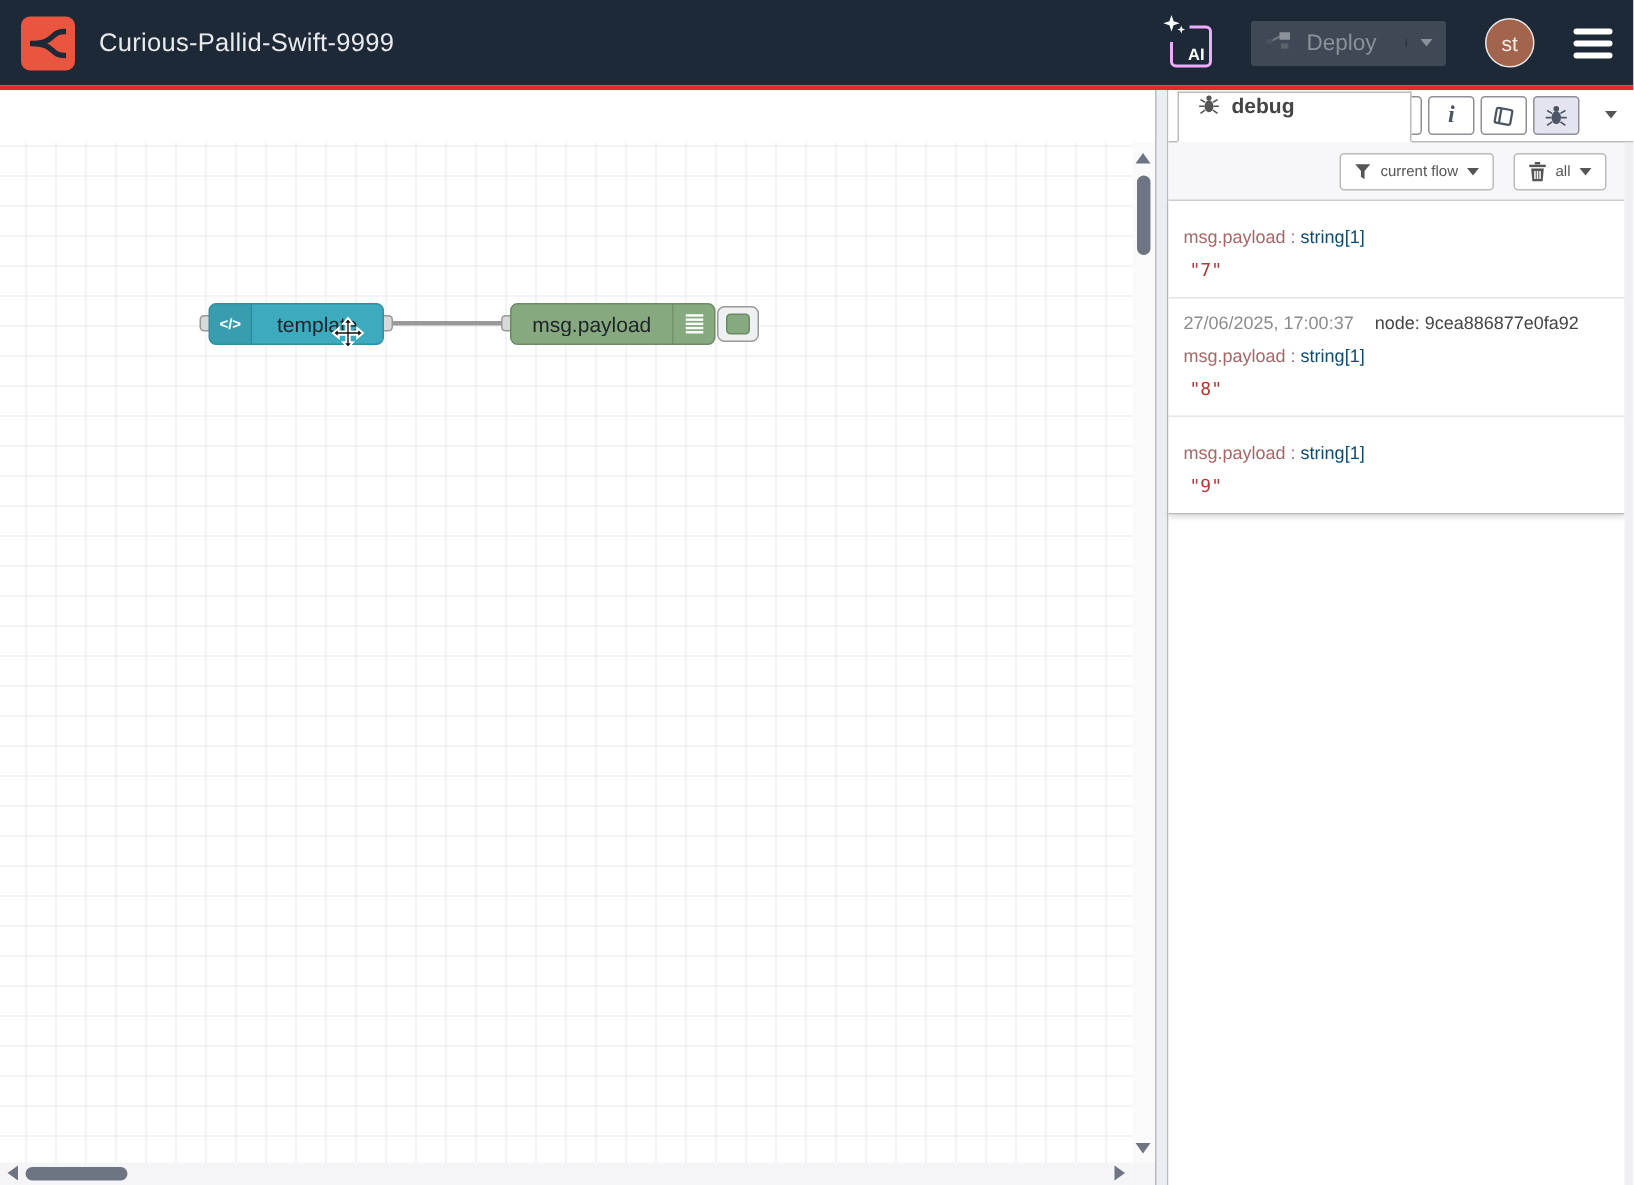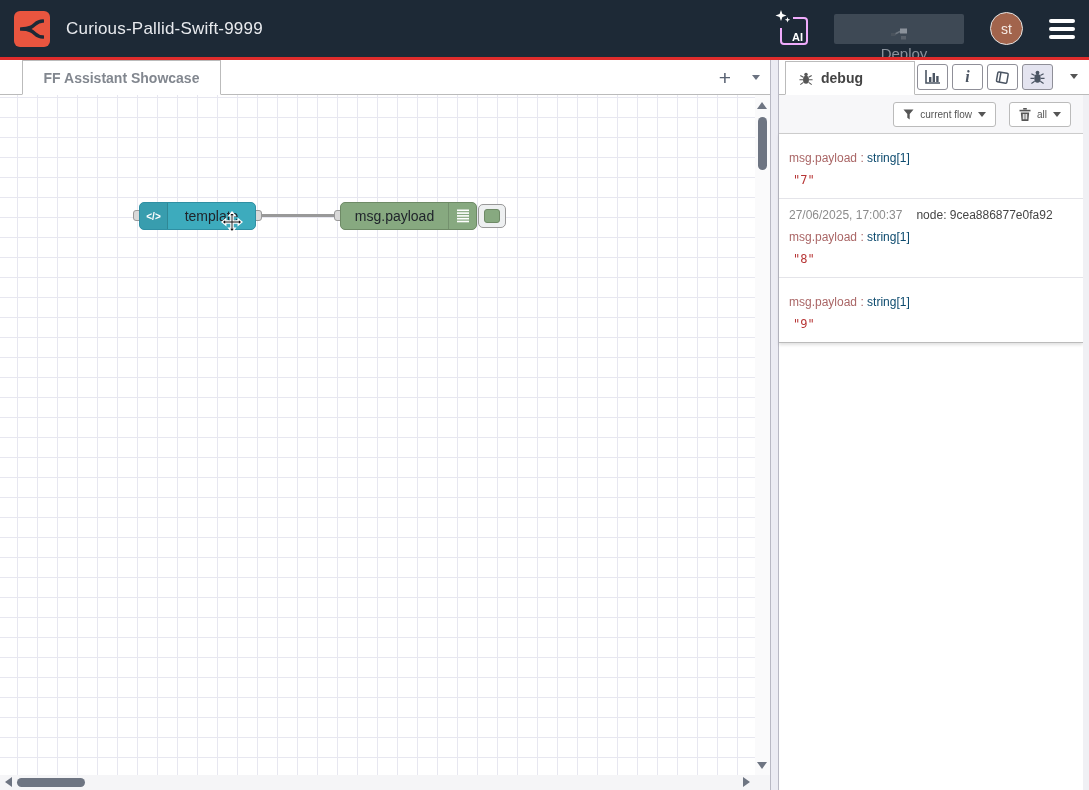--- a/index.html
+++ b/index.html
@@ -13,21 +13,21 @@
   .logo { width:36px; height:36px; border-radius:6px; background:#e9553f;
           display:flex; align-items:center; justify-content:center; flex:0 0 auto; }
   .app-title { margin-left:16px; font-size:17px; color:#e8eaee; letter-spacing:.2px; }
   .header-right { margin-left:auto; display:flex; align-items:center; gap:26px; }
 
   .ai-box { position:relative; width:28px; height:28px; border:2px solid #f0abfc; border-radius:4px; margin-top:4px; }
   .ai-label { position:absolute; right:3px; bottom:0; font-size:11px; font-weight:700; color:#fff; }
   .ai-spark { position:absolute; left:-8px; top:-10px; background:#1d2936; padding:1px; line-height:0; }
 
   .deploy-btn { height:30px; width:130px; background:#3e4955; border-radius:2px;
-                display:flex; align-items:center; padding:12px 9px;flex-direction:column; }
+                display:flex; align-items:center; padding:12px 9px; }
   .deploy-label { color:#8a919b; font-size:15px; margin-left:10px; }
   .deploy-caret-zone { margin-left:auto; border-left:1px solid #2c3642; padding-left:9px;
                        display:flex; align-items:center; color:#8a919b; }
 
   .avatar { width:33px; height:33px; border-radius:50%; background:#a2644c; border:1px solid #e5e5e5;
             display:flex; align-items:center; justify-content:center; color:#f5ebe5; font-size:14px; }
 
   .burger { display:flex; flex-direction:column; gap:4px; cursor:pointer; }
   .burger div { width:26px; height:4px; border-radius:2px; background:#fff; }
 
@@ -80,23 +80,23 @@
   .tri-left { border-top:5px solid transparent; border-bottom:5px solid transparent; border-right:7px solid #6e7582; left:5px; top:2px; }
   .tri-right{ border-top:5px solid transparent; border-bottom:5px solid transparent; border-left:7px solid #6e7582; right:5px; top:2px; }
 
   
   .splitter { position:absolute; top:60px; left:770px; width:9px; bottom:0; background:#ececf3;
               border-left:1px solid #b9b9c4; border-right:1px solid #b9b9c4; }
 
   
   .sidebar { position:absolute; top:60px; left:779px; right:0; bottom:0; background:#fff; }
   .side-tabbar { position:relative; height:35px; background:#fff; border-bottom:1px solid #bbb; }
-  .debug-tab { position:absolute; left:6px; top:1px; bottom:-1px; width:130px; background:#fff;
+  .debug-tab { position:absolute; left:6px; top:1px; bottom:-1px; width:156px; background:#fff;
                border:1px solid #bbb; border-bottom-color:#fff; z-index:2;
-               display:flex; align-items:center; gap:8px; padding:0 13px;
+               display:flex; gap:8px; padding:0 13px;
                font-size:14px; font-weight:700; color:#444; }
   .side-tab-buttons { position:absolute; right:36px; top:4px; display:flex; gap:4px; }
   .icon-btn { width:31px; height:26px; border:1px solid #8f8f98; border-radius:3px; background:#fff;
               display:flex; align-items:center; justify-content:center; color:#4b5563; cursor:pointer; }
   .icon-btn.active { background:#e4e4f0; }
   .side-caret { position:absolute; right:11px; top:14px; color:#555; }
 
   .debug-toolbar { height:38px; background:#f7f7f9; display:flex; align-items:center;
                    justify-content:flex-end; gap:13px; padding-right:18px; }
   .tool-btn { height:25px; background:#fff; border:1px solid #bbb; border-radius:3px;
@@ -159,29 +159,20 @@
       <div class="burger">
           <div></div>
           <div></div>
           <div></div>
         </div>
     </div>
   </div>
   <div class="accent-line"></div>
 
   <div class="workspace">
-    <div class="tabbar">
-      <div class="flow-tab">
-        <span>FF Assistant Showcase</span>
-      </div>
-      <div class="tabbar-actions">
-        <span class="add-flow">+</span>
-        <span class="caret" style="color:#6b7280"></span>
-      </div>
-    </div>
 
     <div class="canvas">
       <div class="wire"></div>
 
       <div class="port" style="left:133px; top:115px;"></div>
       <div class="port" style="left:251px; top:115px;"></div>
       <div class="port" style="left:334px; top:115px;"></div>
 
       <div class="node node-template">
         <span class="node-icon-left">&lt;/&gt;</span>

